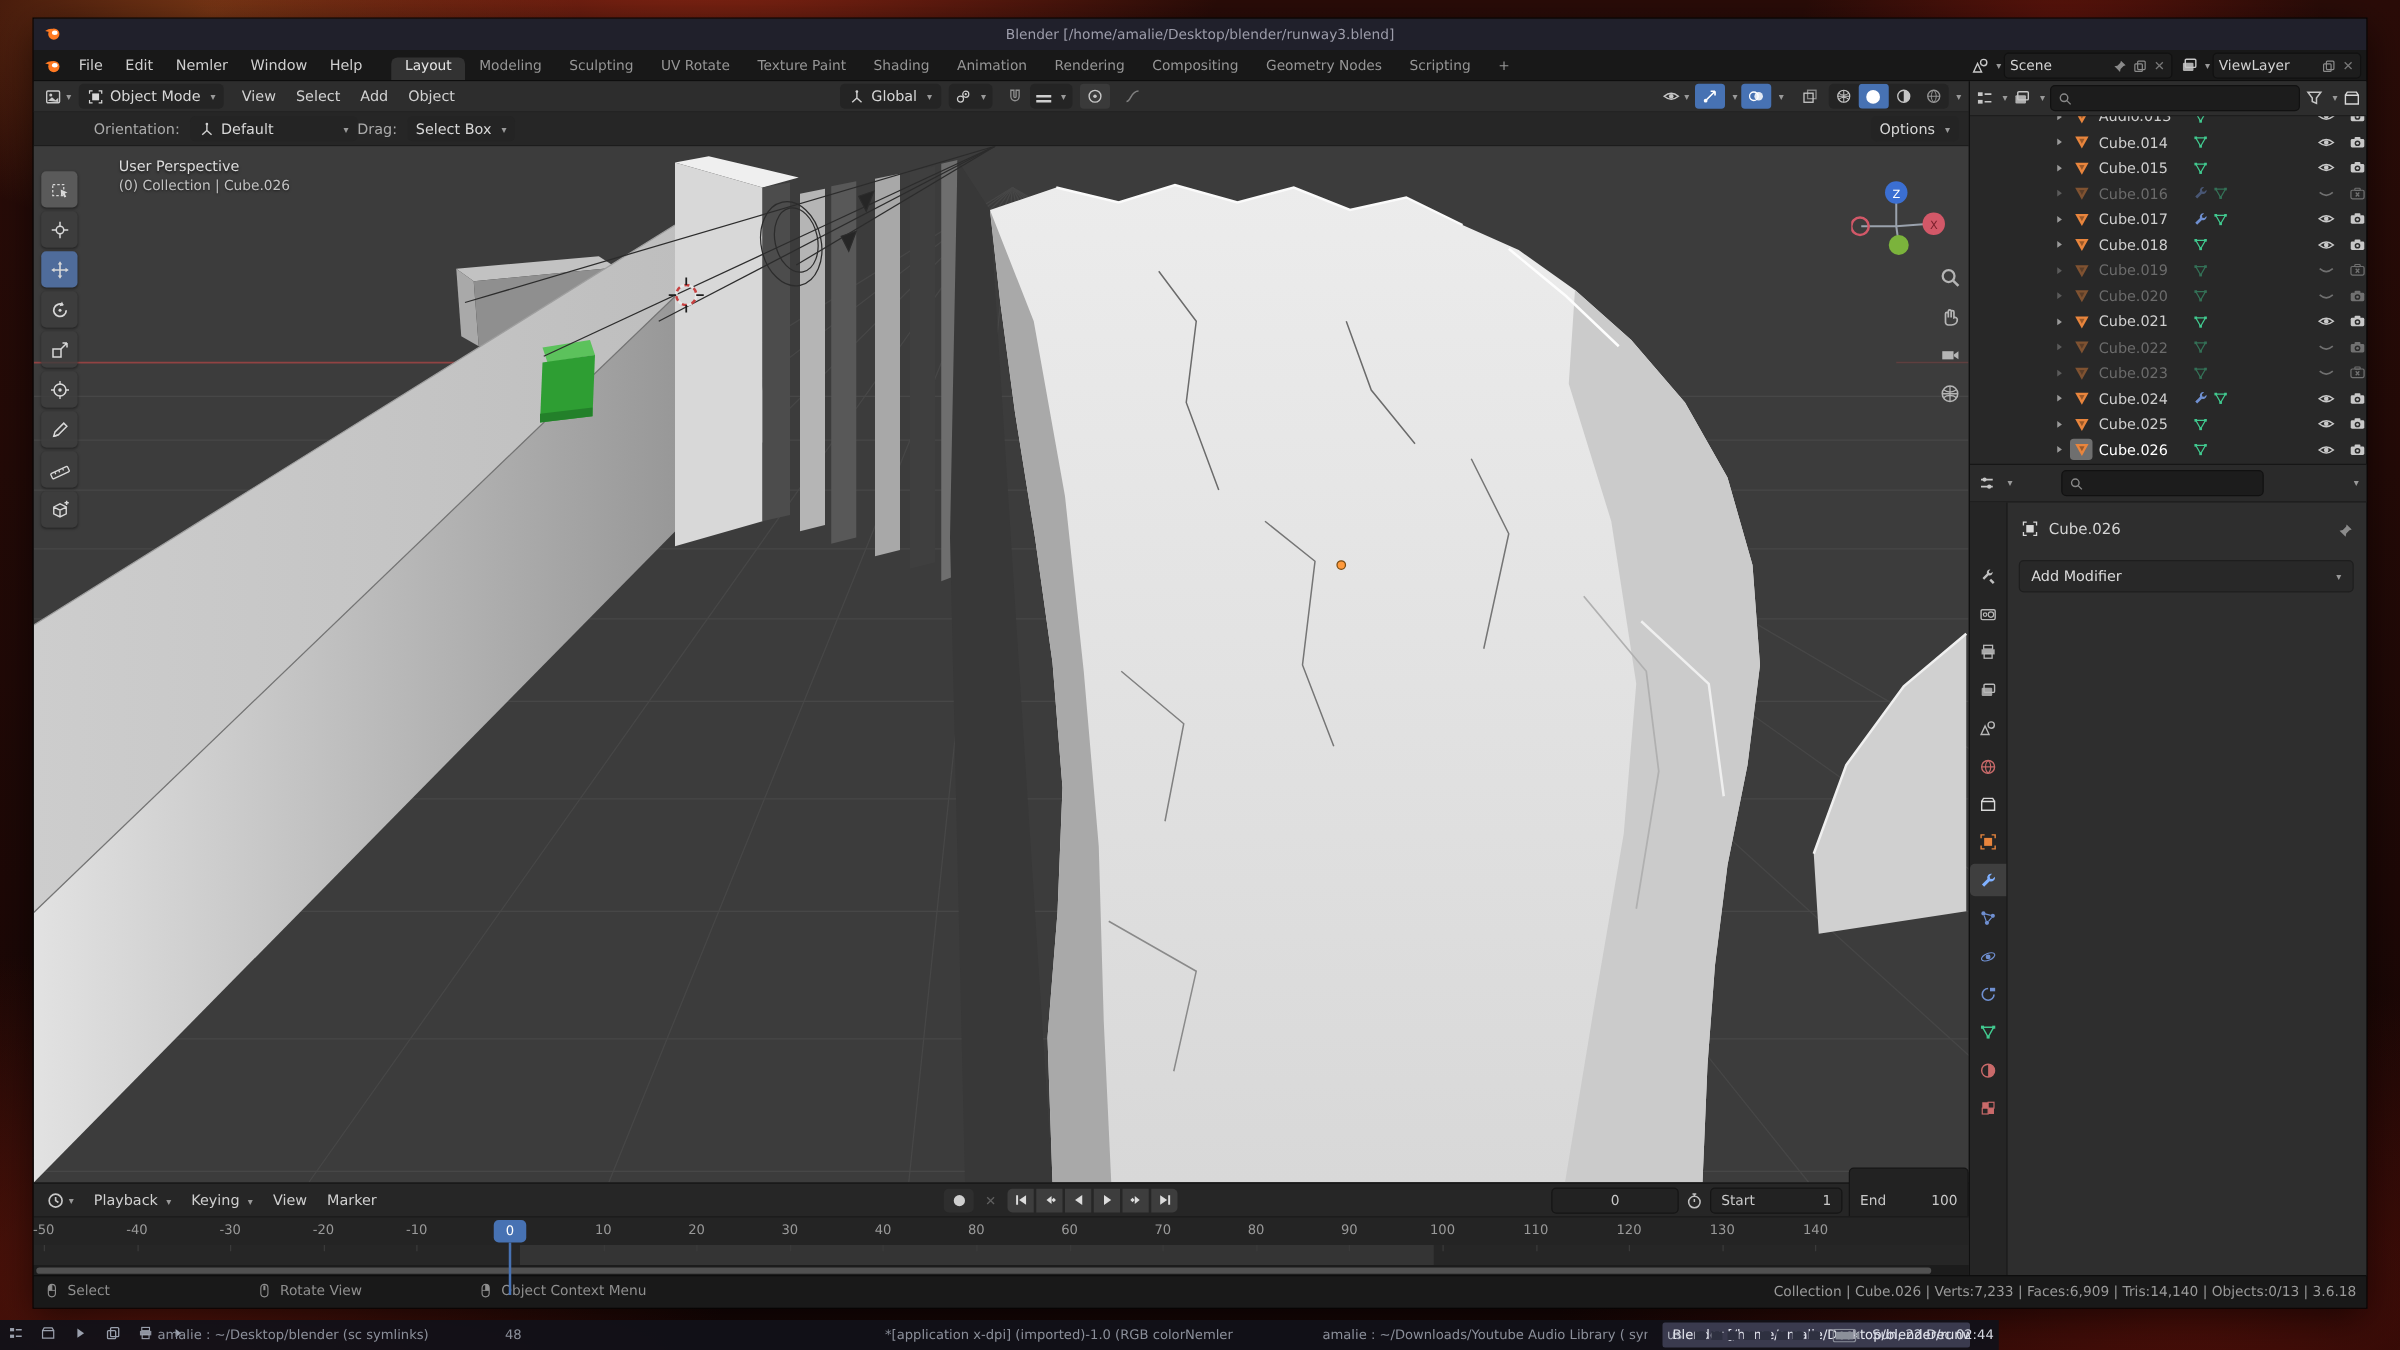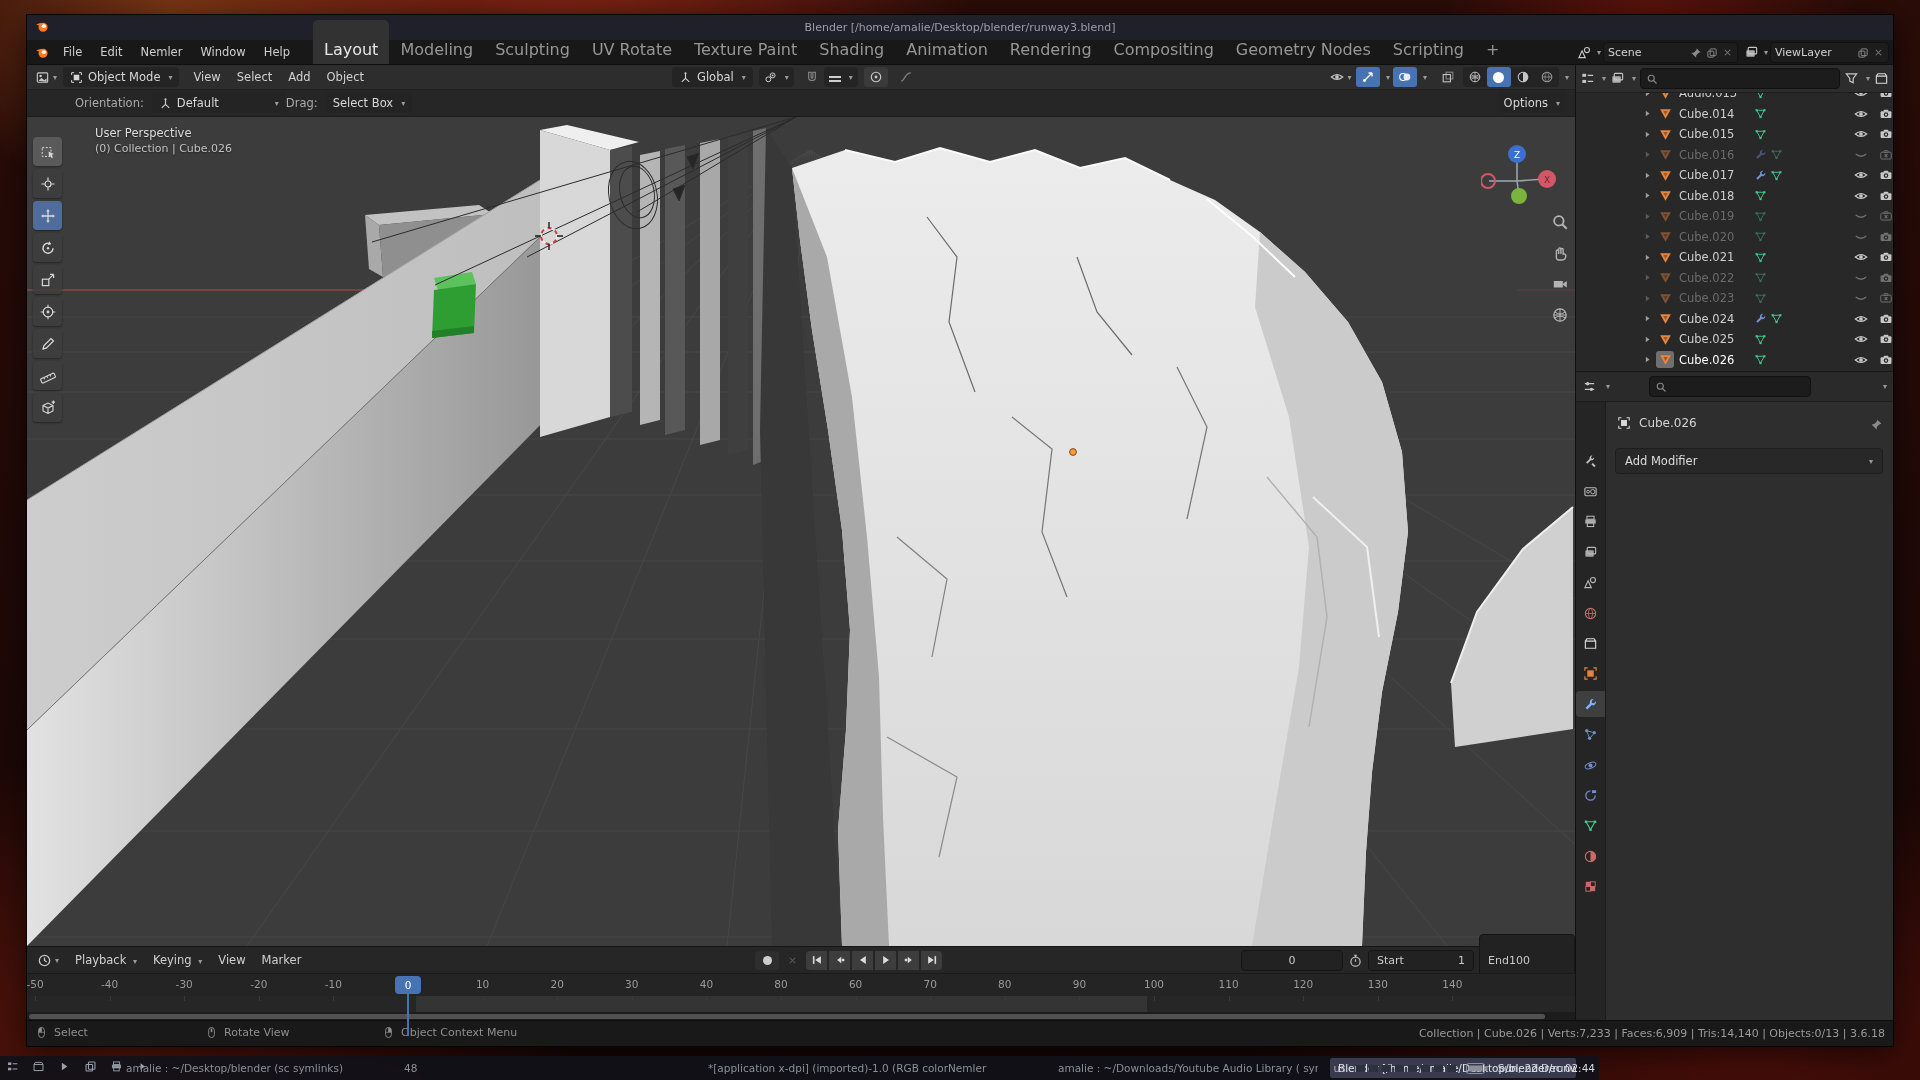--- a/index.html
+++ b/index.html
@@ -19,21 +19,21 @@
   .caret{font-size:8px;color:#9a9a9a;margin-left:3px}
   
   .titlebar{position:absolute;left:0;top:0;width:100%;height:25px;background:#20202b;
     display:flex;align-items:center;justify-content:center;color:#9d9dab;font-size:11px;}
   .titlebar .logo{position:absolute;left:8px;top:4px}
   
   .topbar{position:absolute;left:0;top:25px;width:100%;height:25px;background:#181818;
     display:flex;align-items:center;border-bottom:1px solid #0e0e0e;box-sizing:border-box;}
   .topbar .menu{color:#cfcfcf;font-size:11.5px;padding:3px 9px;border-radius:3px}
   .tabs{display:flex;align-items:flex-end;height:100%;margin-left:14px}
-  .tab{color:#969696;font-size:16px;padding:20px 11px 5px;border-radius:5px 5px 0 0}
+  .tab{color:#969696;font-size:11px;padding:0 11px 5px;border-radius:5px 5px 0 0}
   .tab.active{background:#323232;color:#e6e6e6}
   .tb-right{position:absolute;right:4px;top:2px;display:flex;gap:6px;align-items:center}
   .idfield{display:flex;align-items:center;background:#1d1d1d;border:1px solid #111;border-radius:4px;
     height:19px;padding:0 4px;color:#d2d2d2;font-size:11px;gap:4px}
   .idfield .nm{min-width:78px}
   
   .vhead{position:absolute;left:0;top:50px;width:1548px;height:25px;background:#2d2d2d;
     display:flex;align-items:center;border-bottom:1px solid #202020;box-sizing:border-box;}
   .vhead .menu{color:#d2d2d2;font-size:11.5px;padding:3px 8px}
   .pill{display:flex;align-items:center;background:#242424;border-radius:4px;height:20px;
@@ -1318,21 +1318,21 @@
       <div class="numfield" style="width:100px">
         <span>0</span>
       </div>
       <svg class="ic" style="color:#c0c0c0">
             <use href="#i-stw"></use>
           </svg>
       <div class="numfield" style="width:88px;justify-content:space-between;padding:0 8px">
         <span>Start</span>
             <span>1</span>
       </div>
-      <div class="numfield" style="width:78px;justify-content:flex-start;padding:16px 8px">
+      <div class="numfield" style="width:78px;justify-content:space-between;padding:16px 8px">
         <span>End</span>
             <span>100</span>
       </div>
     </div>
   </div>
   <div class="ruler" id="ruler">
     <div class="playhead-badge">
           <span>0</span>
         </div>
     <div class="playhead-line"></div>

